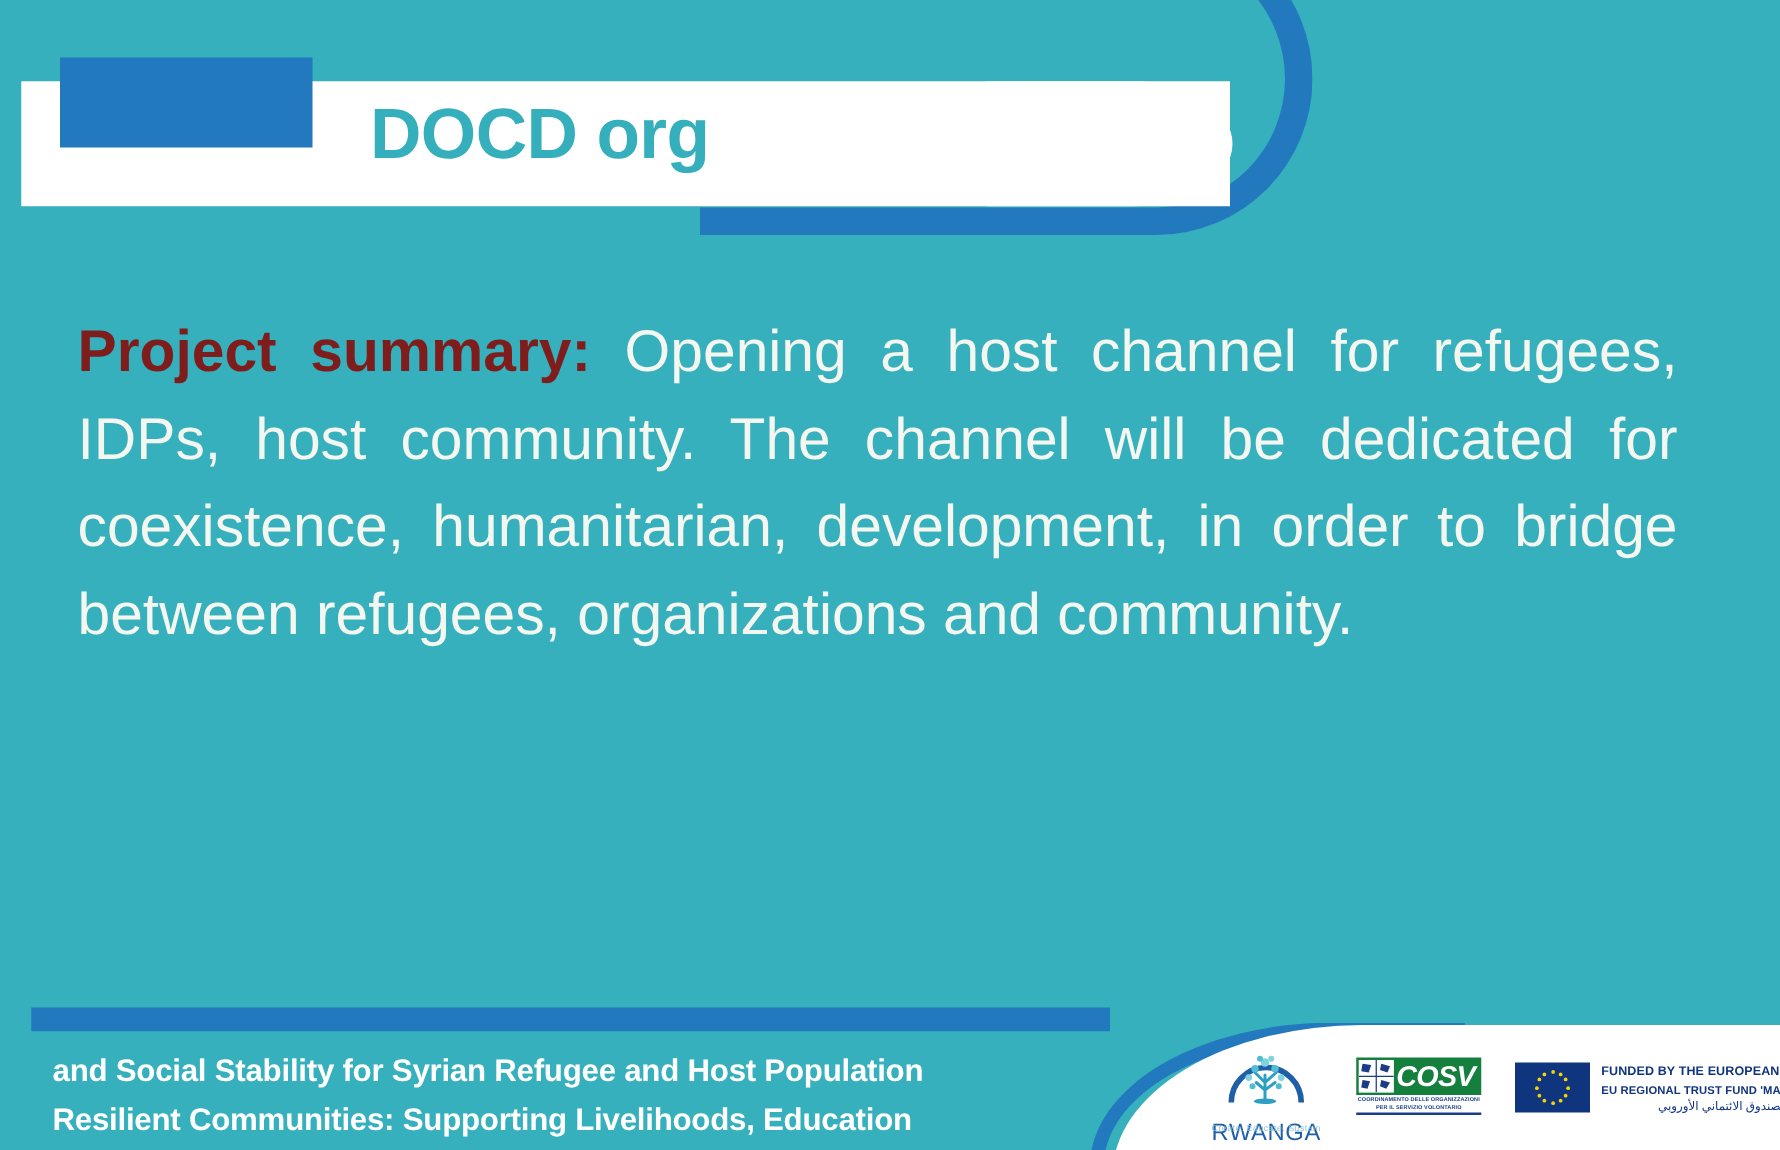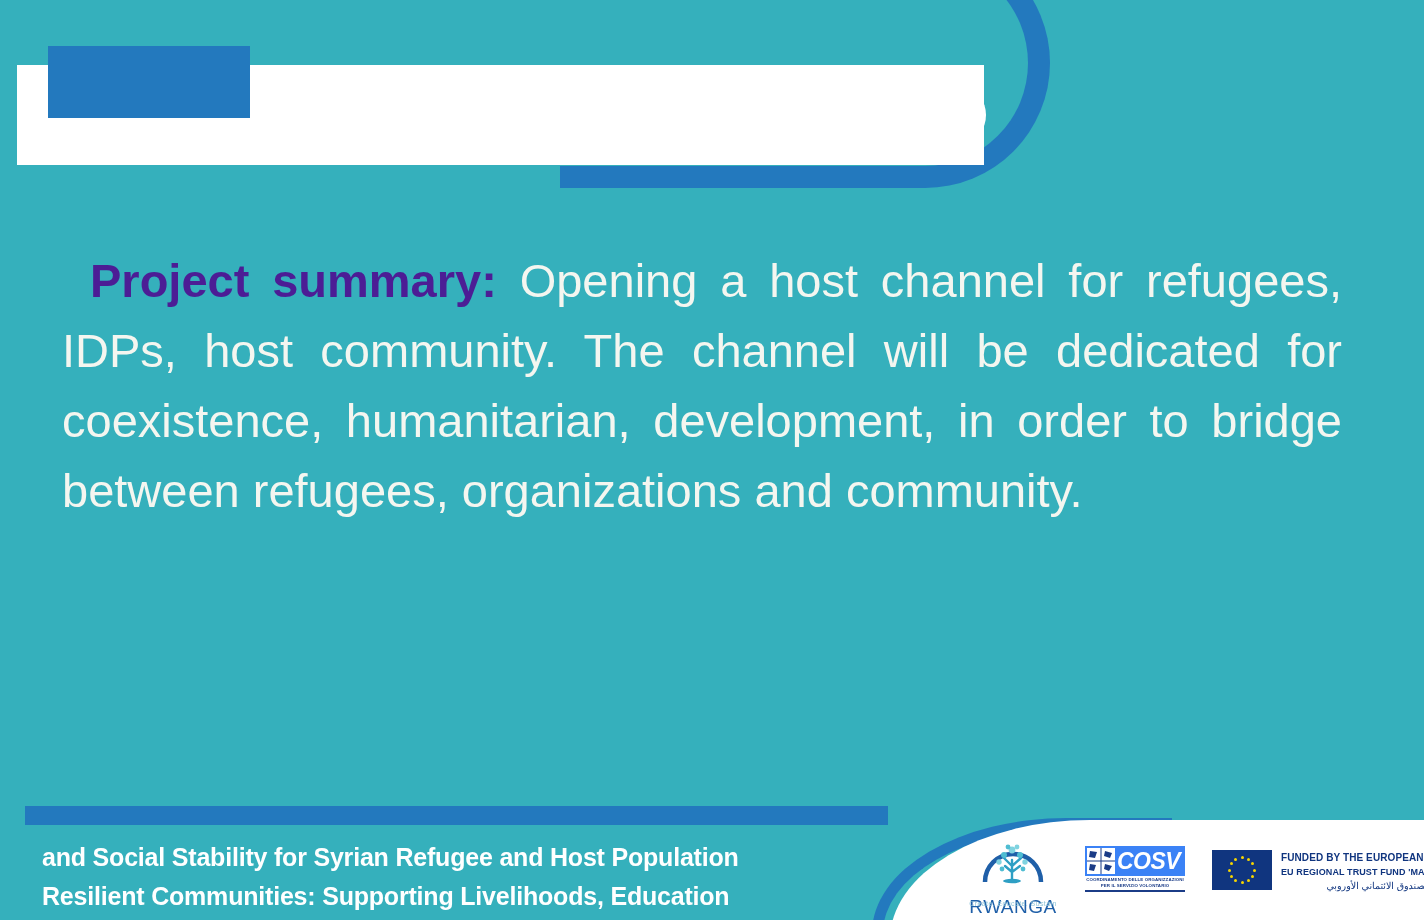--- a/index.html
+++ b/index.html
@@ -101,22 +101,21 @@
     top: 246px;
     width: 1280px;
     font-size: 47px;
     line-height: 70px;
     color: #F4F6F0;
     text-align: justify;
     font-weight: 300;
   }
   .body-copy .lead {
     font-weight: bold;
-    color: #4c1d95;
-    margin-left: 28px;
+    color: #7f1d1d;
   }
 
   
   .footer-bar {
     position: absolute;
     left: 25px;
     top: 806px;
     width: 863px;
     height: 19px;
     background: #2379BE;
@@ -192,21 +191,21 @@
     position: absolute;
     left: 1085px;
     top: 846px;
     width: 100px;
     height: 50px;
   }
   .cosv-main {
     display: flex;
     align-items: flex-end;
     height: 30px;
-    background: #3b82f6;
+    background: #15803d;
     padding: 2px 3px 2px 2px;
     box-sizing: border-box;
   }
   .cosv-glyph {
     width: 28px;
     height: 26px;
     position: relative;
     background: #ffffff;
   }
   .cosv-word {
@@ -291,20 +290,21 @@
 <body>
 
 <div id="slide">
 
   <div class="header-zone">
     <div class="header-arc"></div>
     <div class="header-arc-mask"></div>
     <div class="header-banner"></div>
     <div class="header-banner-cap"></div>
     <div class="header-block"></div>
+    <div class="header-title">DOCD org</div>
   </div>
 
   <div class="body-copy">
     <span class="lead">Project summary:</span><span> Opening a host channel for refugees, IDPs, host community. The channel will be dedicated for coexistence, humanitarian, development, in order to bridge between refugees, organizations and community.</span>
   </div>
 
   <div class="footer-bar"></div>
 
   <div class="footer-text">
     <div>and Social Stability for Syrian Refugee and Host Population</div>

